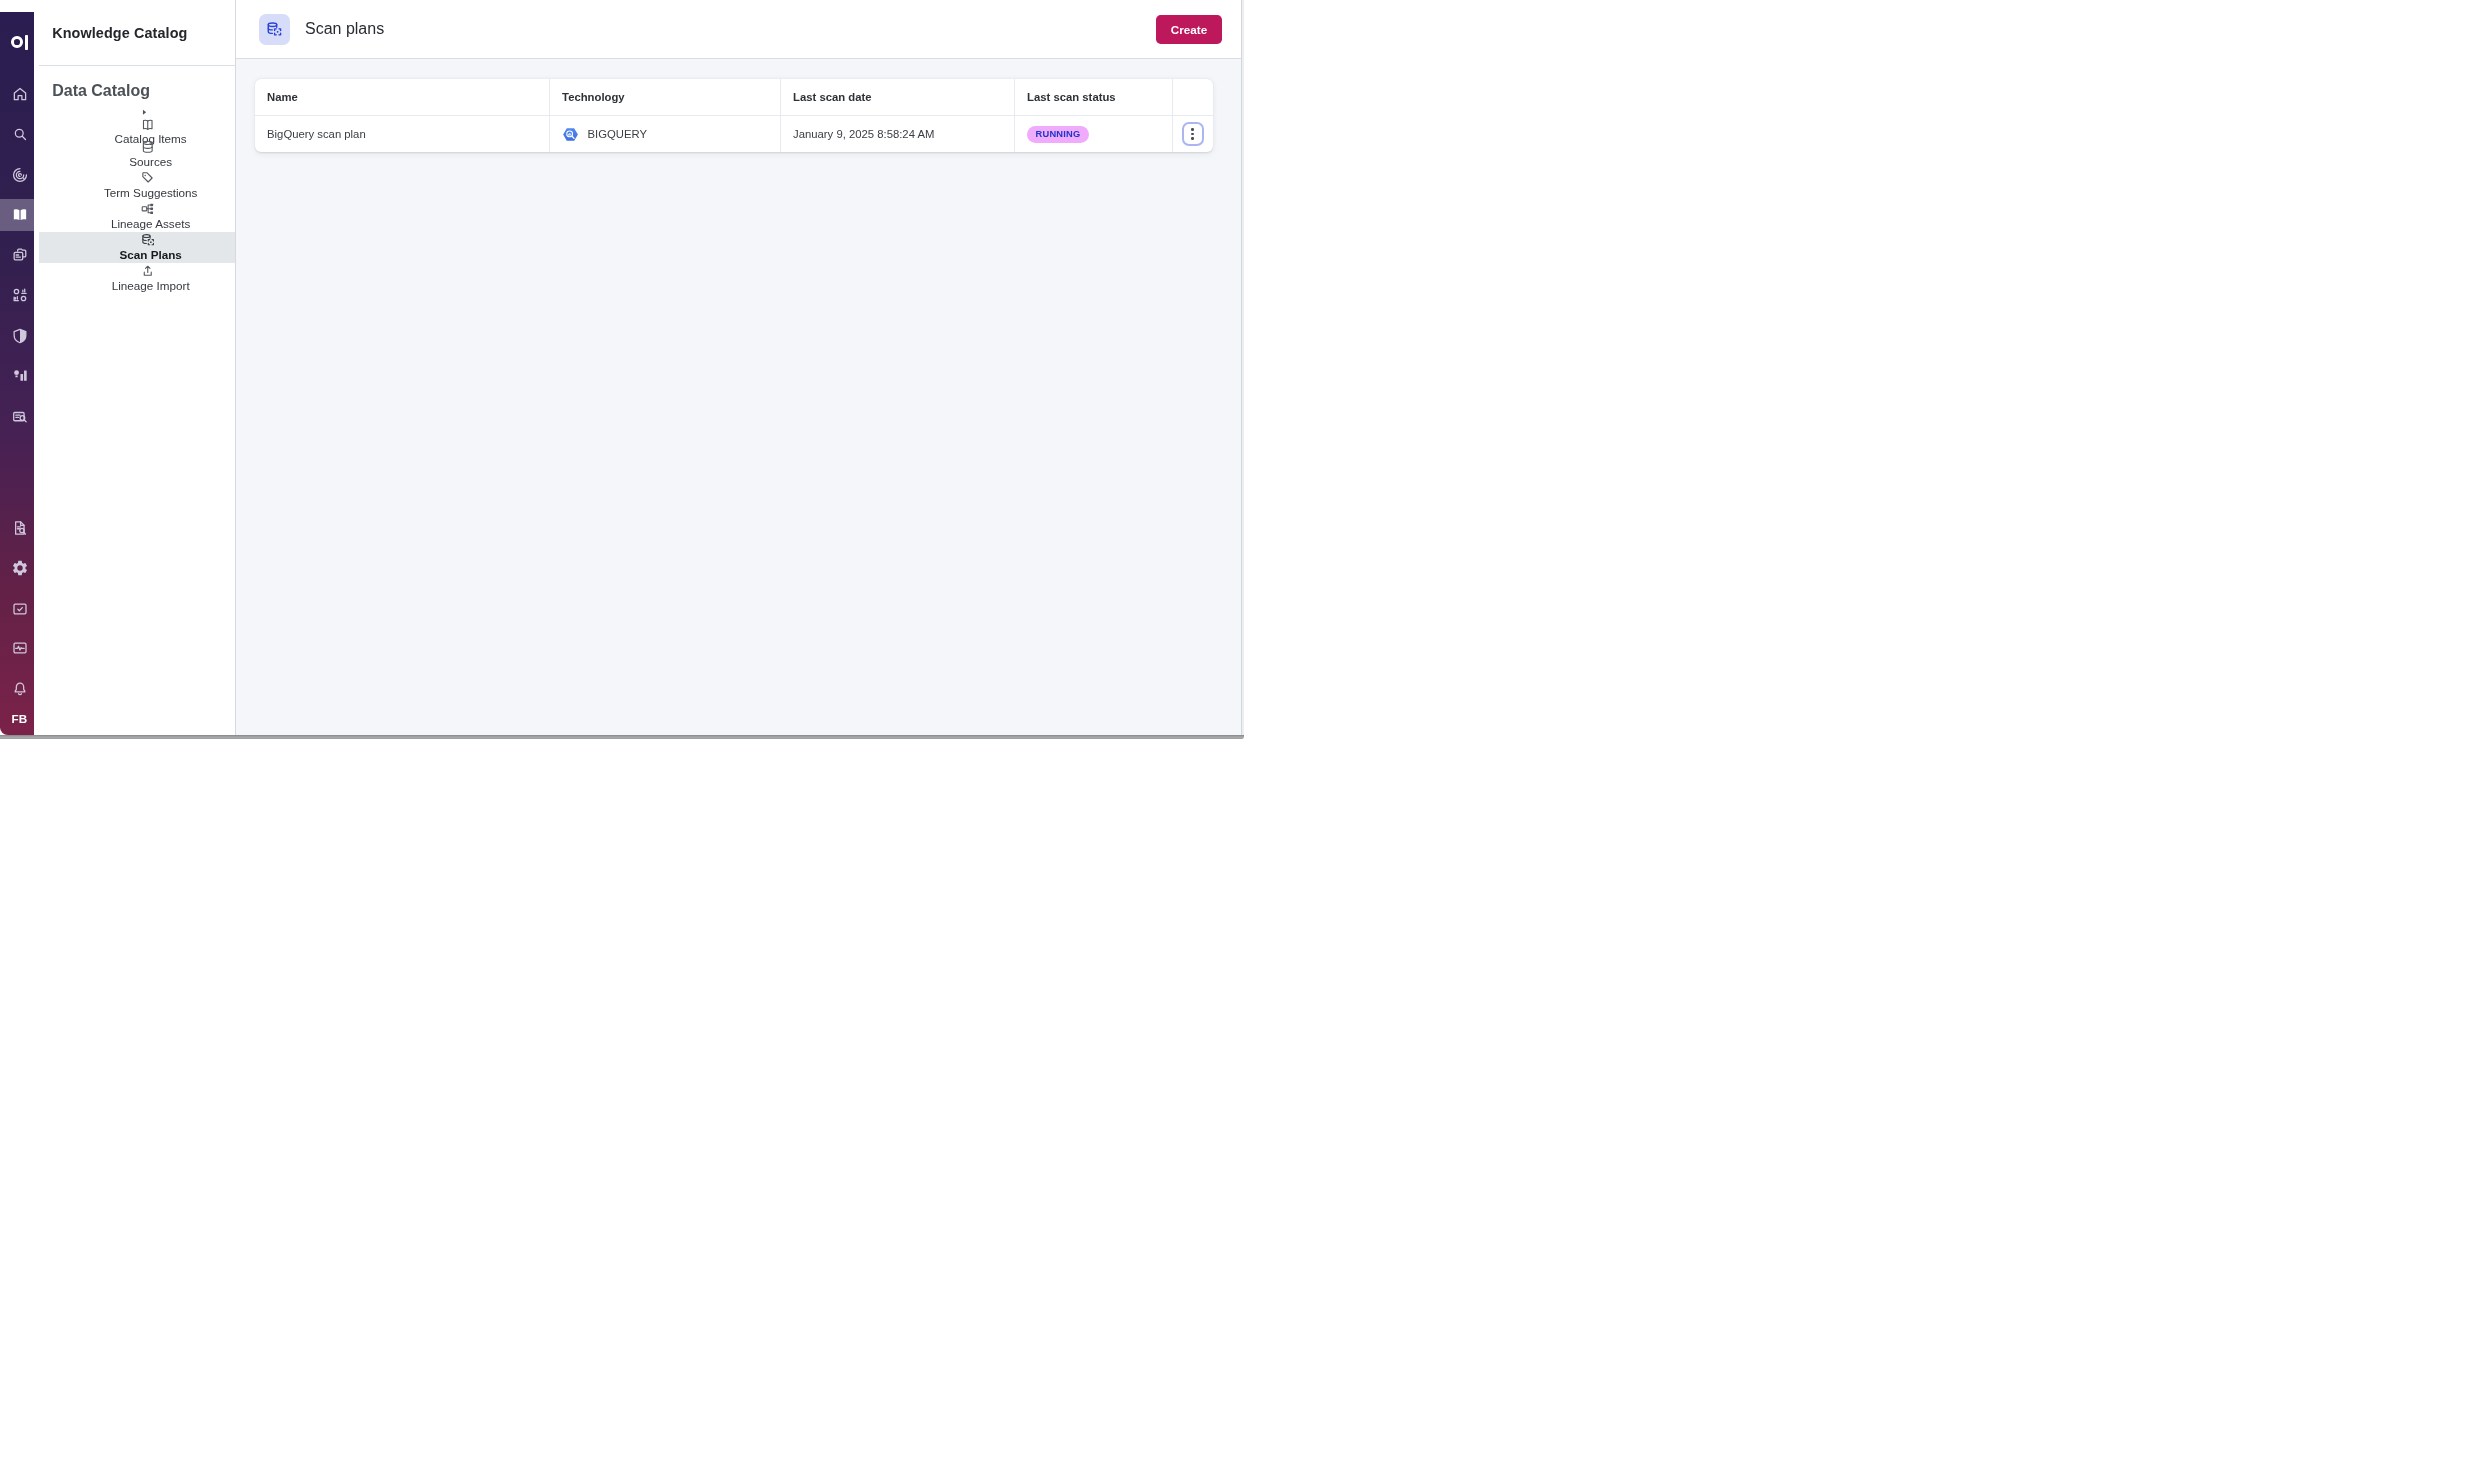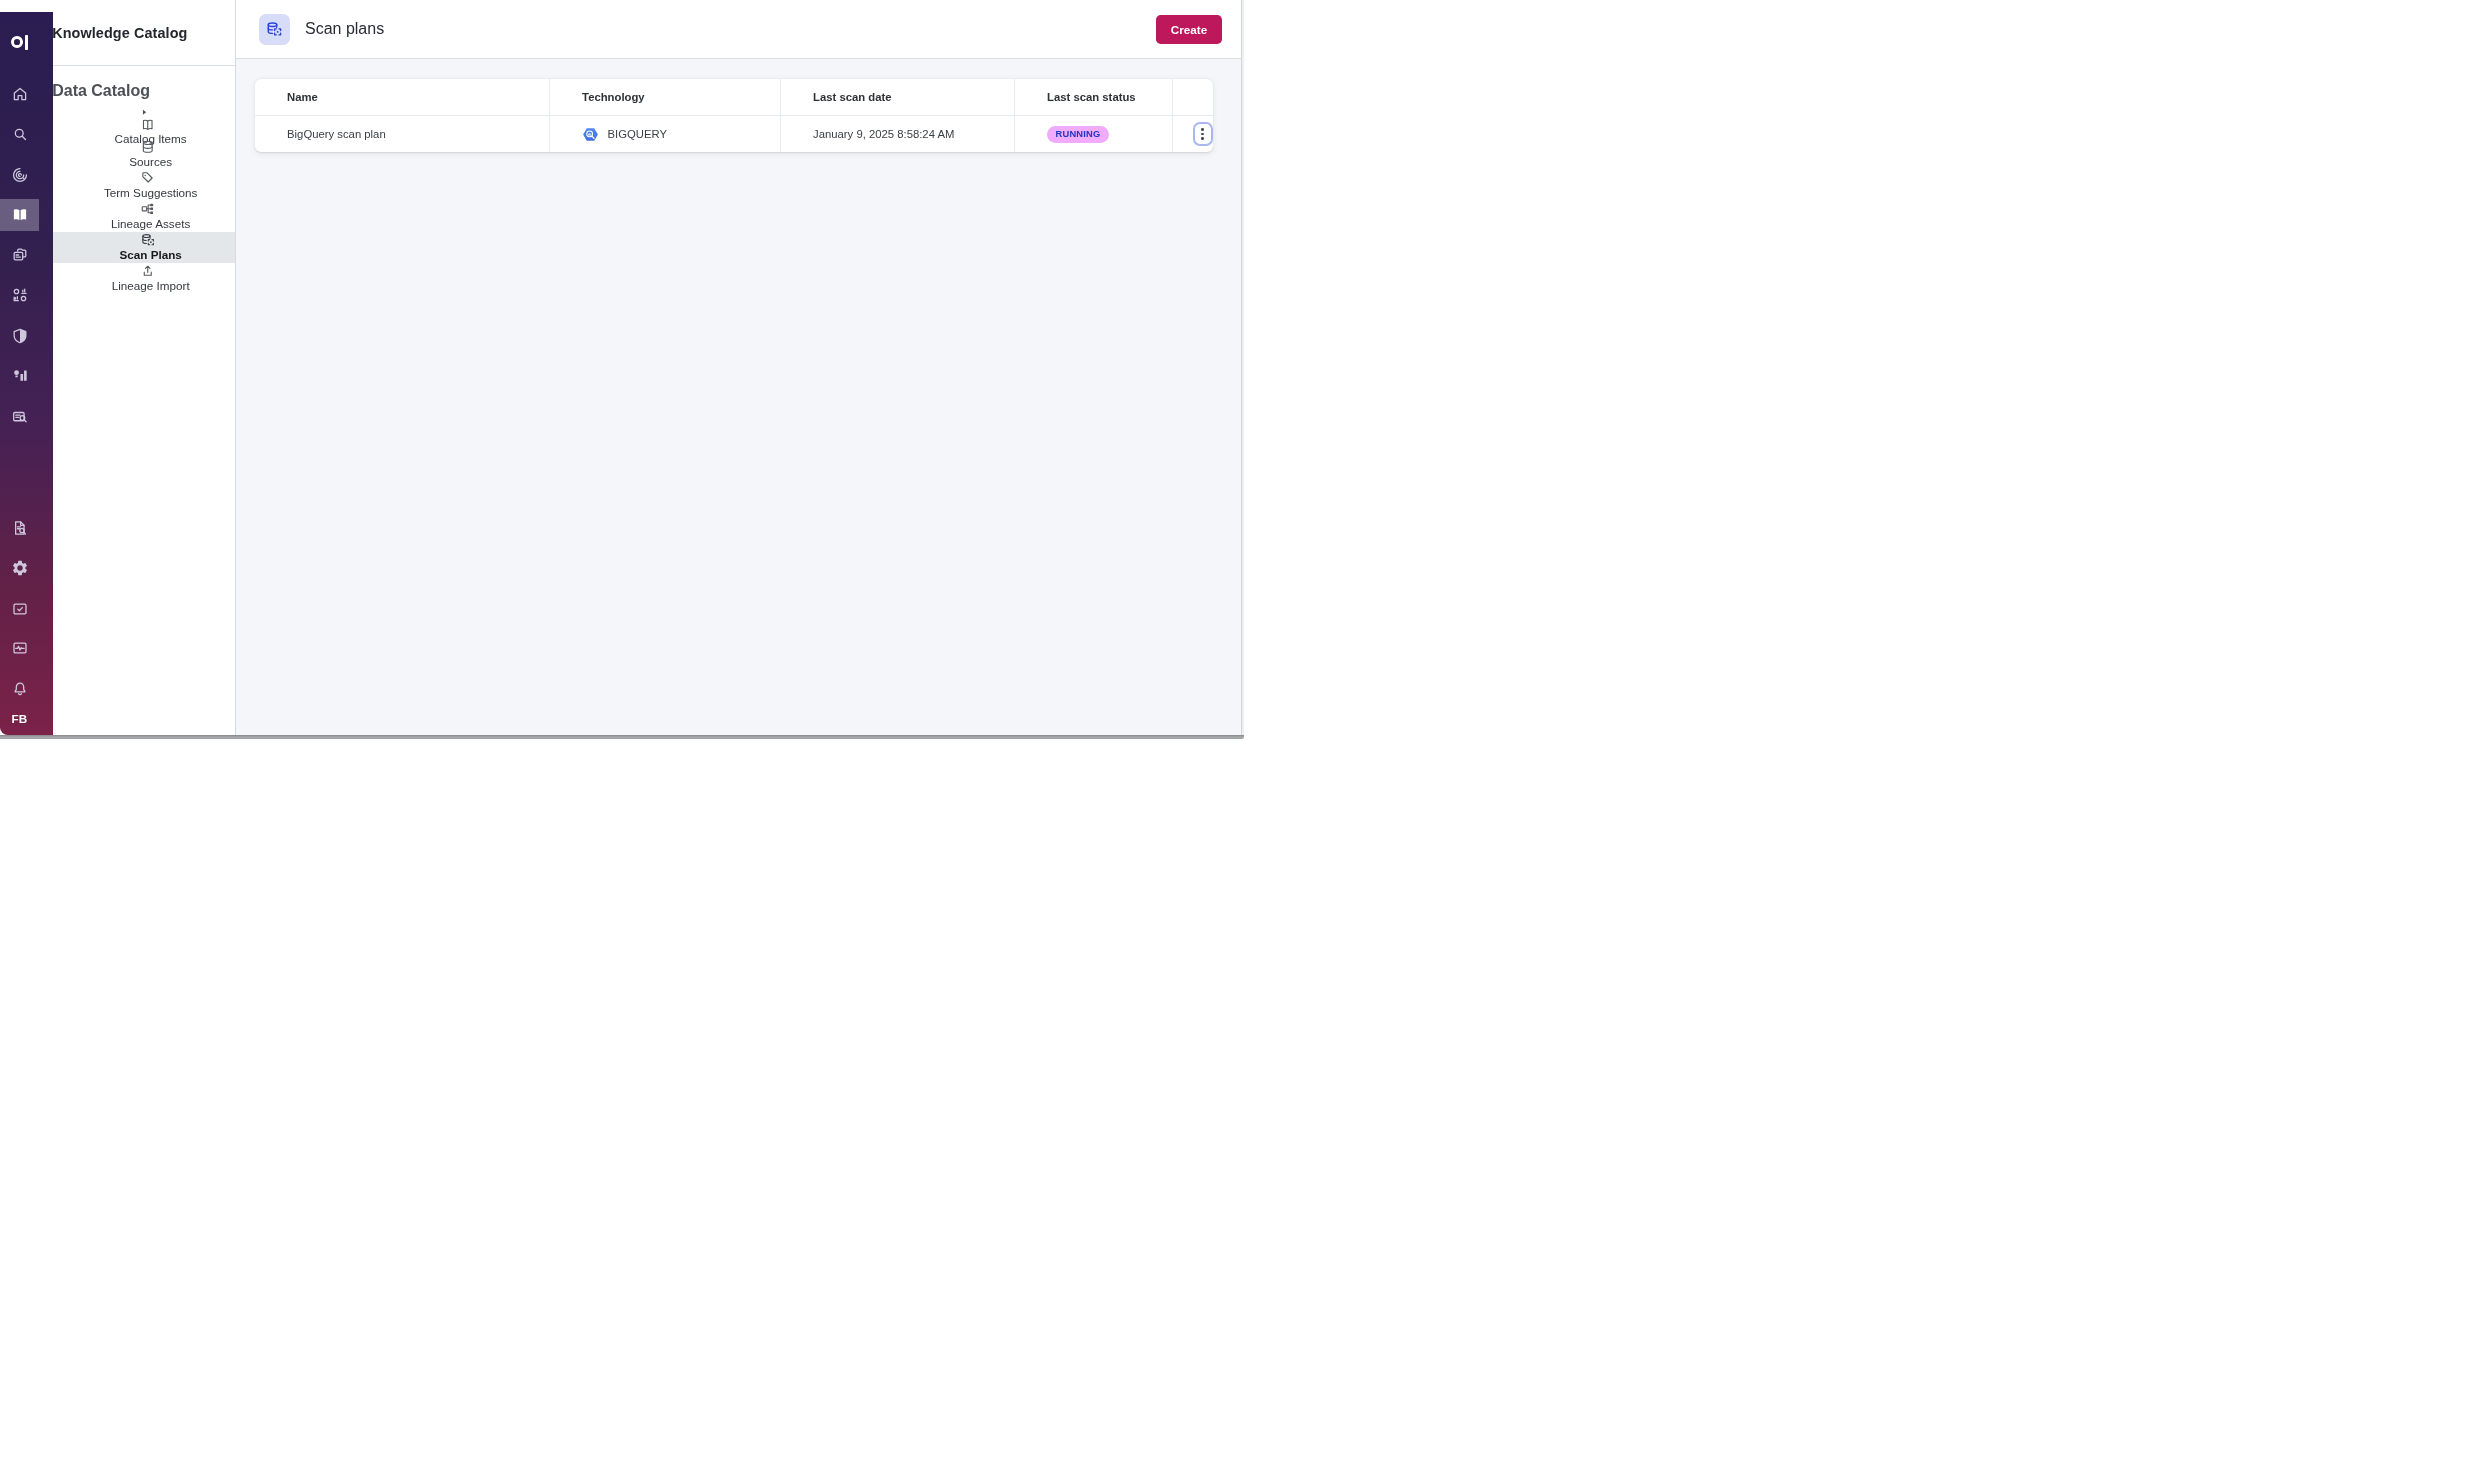--- a/index.html
+++ b/index.html
@@ -6,21 +6,21 @@
   html,body { width:1244px; height:739px; }
   body {
     font-family: "Liberation Sans", sans-serif;
     background:#ffffff; position:relative; overflow:hidden;
     -webkit-font-smoothing:antialiased;
   }
   .page { position:absolute; inset:0; }
 
   
   .rail {
-    position:absolute; left:0; top:12px; bottom:3.9px; width:53px; z-index:4;
+    position:absolute; left:0; top:12px; bottom:3.9px; width:34px; z-index:4;
     background:linear-gradient(180deg,#2b1d51 0%,#31204f 32%,#462154 58%,#632147 80%,#7b2249 100%);
     border-bottom-left-radius:7.8px;
   }
   .logo { position:absolute; top:22.5px; left:0; width:39px; height:15.5px;
           display:flex; align-items:center; justify-content:center; gap:2.3px; cursor:pointer; }
   .logo-o { width:11.7px; height:11.7px; border:3.4px solid #fff; border-radius:50%; }
   .logo-bar { width:3.4px; height:14.8px; background:#fff; border-radius:0.8px; }
   .rail-item {
     position:absolute; left:0; width:39px; height:31px;
     display:flex; align-items:center; justify-content:center;
@@ -90,21 +90,21 @@
   }
   .trow {
     display:grid; grid-template-columns:295px 231px 234px 158px 40px;
     align-items:stretch;
   }
   .thead .cell { font-weight:700; color:#2e3237; }
   .thead { border-bottom:0.8px solid #e7eaee; }
   .cell {
     height:36px; display:flex; align-items:center; padding-left:12.4px;
     font-size:11.3px; color:#3b4046; border-right:0.8px solid #e7eaee;
-    overflow:hidden; white-space:nowrap;margin-left:20px;
+    overflow:hidden; white-space:nowrap;
   }
   .cell:last-child { border-right:none; padding-left:0; justify-content:center; }
   .tech-cell { gap:8.5px; }
   .tech-cell svg { width:17px; height:17px; flex:0 0 auto; }
   .badge {
     display:inline-block; padding:3.5px 8.5px; border-radius:9.3px;
     background:#f0abfc; color:#1e35c8; font-size:9.3px; font-weight:700;
     letter-spacing:0.2px;
   }
   .kebab-btn {

